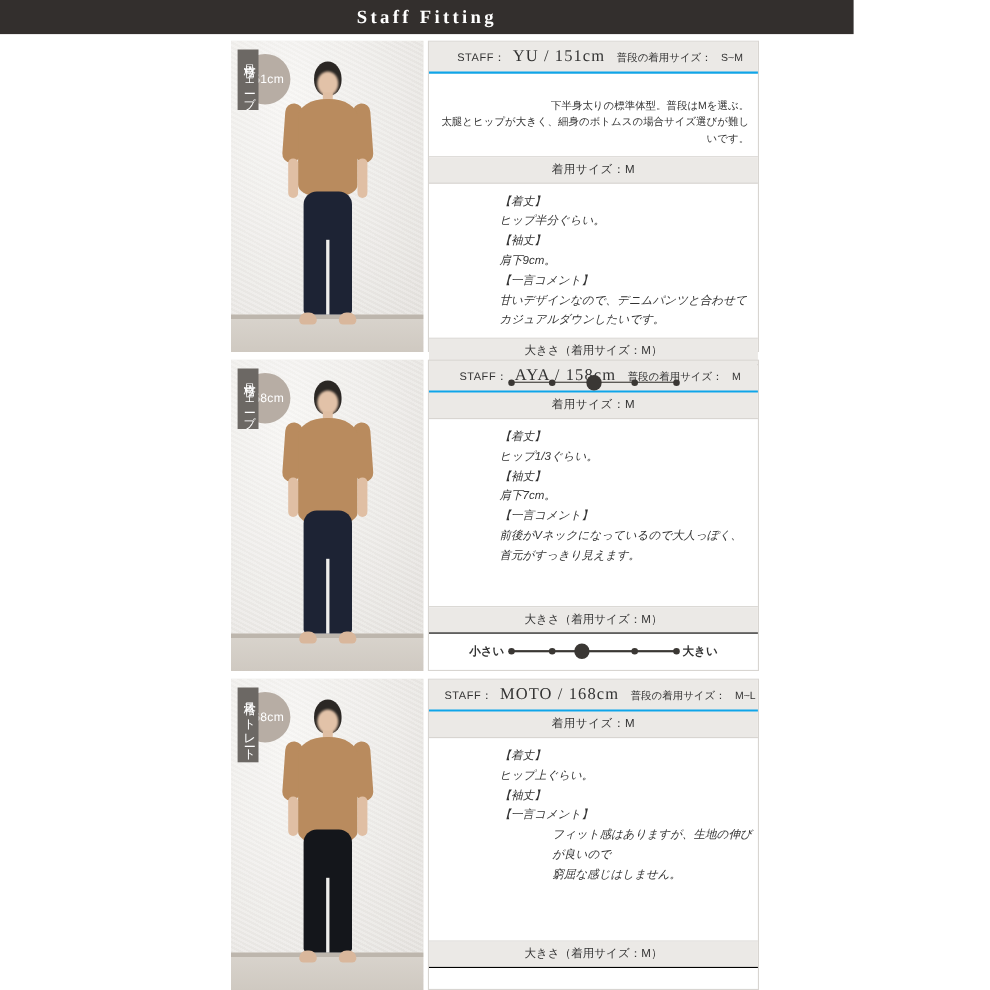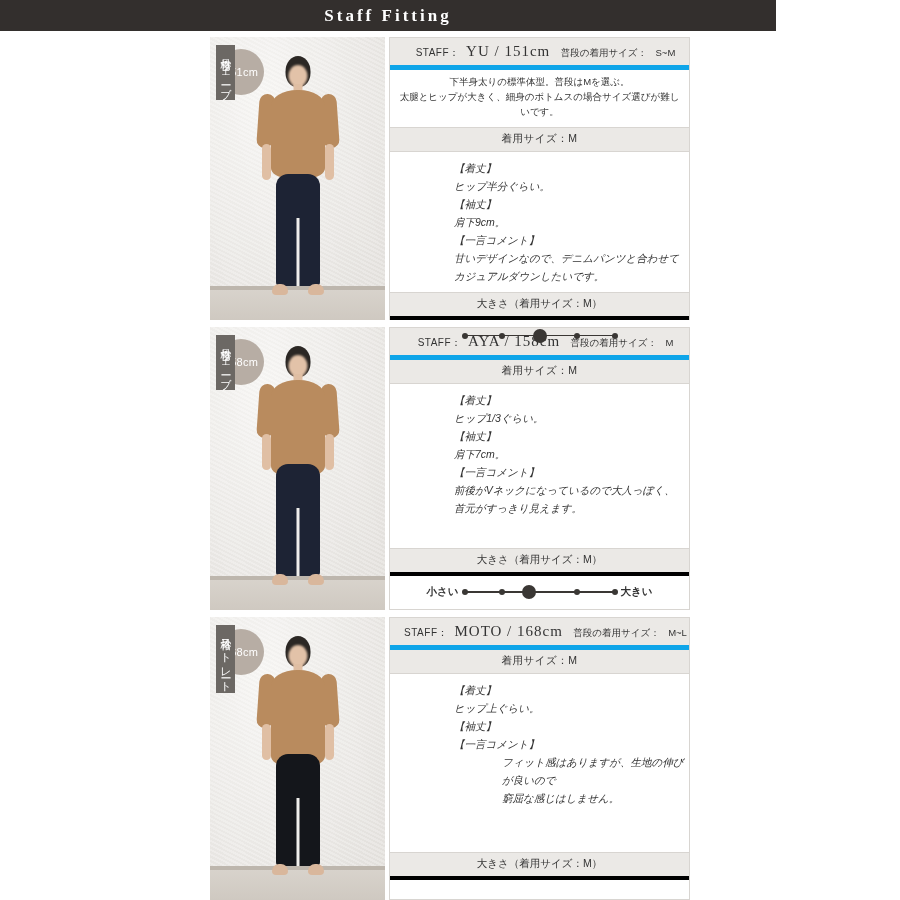--- a/index.html
+++ b/index.html
@@ -228,65 +228,65 @@
     min-width: 301px;
     margin-left: 4px;
     border: 1px solid #d8d5d1;
     box-sizing: border-box;
     display: flex;
     flex-direction: column;
     height: 283px;
   }
   .row-staff {
     background: #ebe9e6;
-    border-bottom: 5px solid #0ea5e9;
+    border-bottom: 2px solid #0ea5e9;
     text-align: center;
     padding: 4px 0 5px 12px;
     white-space: nowrap;
   }
   .row-staff .lbl {
     font-size: 10px;
     letter-spacing: .5px;
   }
   .row-staff .name {
     font-family: "Liberation Serif", serif;
     font-size: 15px;
     letter-spacing: 1px;
     margin: 0 2px;
   }
   .row-staff .usual {
     font-size: 9.5px;
     margin-left: 4px;
   }
   .row-desc {
     border-bottom: 1px solid #d8d5d1;
-    padding: 4px 8px 7px 8px;
+    padding: 22px 8px 7px 8px;
     font-size: 9.5px;
     line-height: 1.6;
-    text-align: center;
+    text-align: right;
   }
   .row-band {
     background: #ebe9e6;
     border-bottom: 1px solid #d8d5d1;
     text-align: center;
     font-size: 10.5px;
     padding: 4px 0 5px 0;
     letter-spacing: .5px;
   }
   .row-detail {
     flex: 1;
     padding: 7px 0 7px 64px;
     font-size: 10.5px;
     line-height: 1.72;
     border-bottom: 1px solid #d8d5d1;
   }
   .row-detail .k { display: block; font-style: italic; }
   .row-size-band {
     background: #ebe9e6;
-    border-bottom: 4px solid #000000;
+    border-bottom: 1px solid #000000;
     text-align: center;
     font-size: 10.5px;
     padding: 4px 0 5px 0;
   }
   .scale {
     display: flex;
     align-items: center;
     justify-content: center;
     padding: 9px 0 10px 0;
     gap: 6px;

